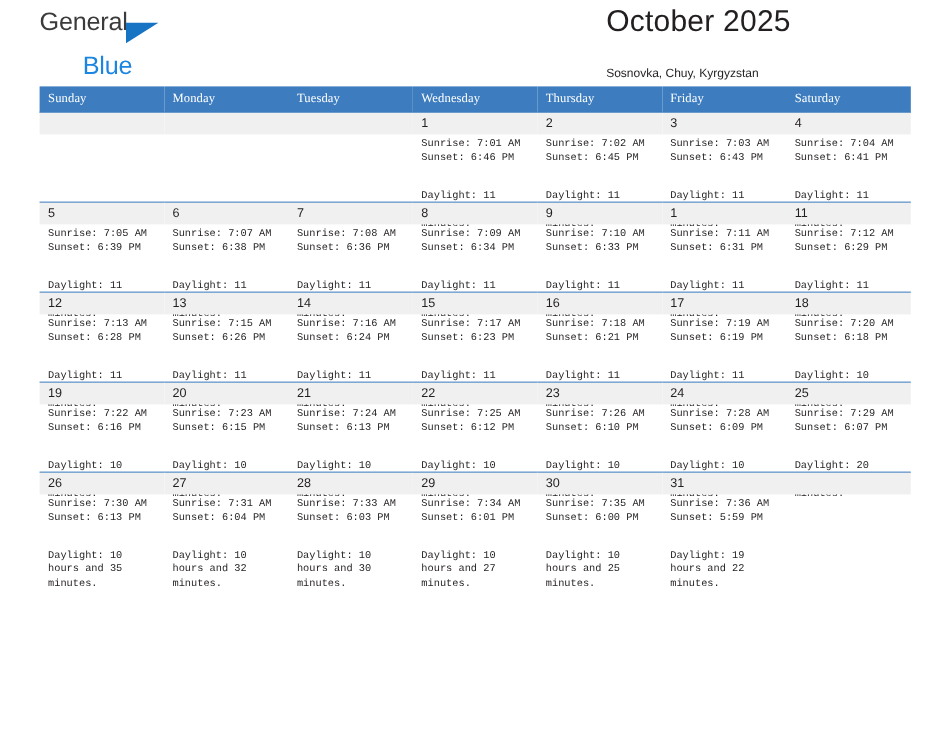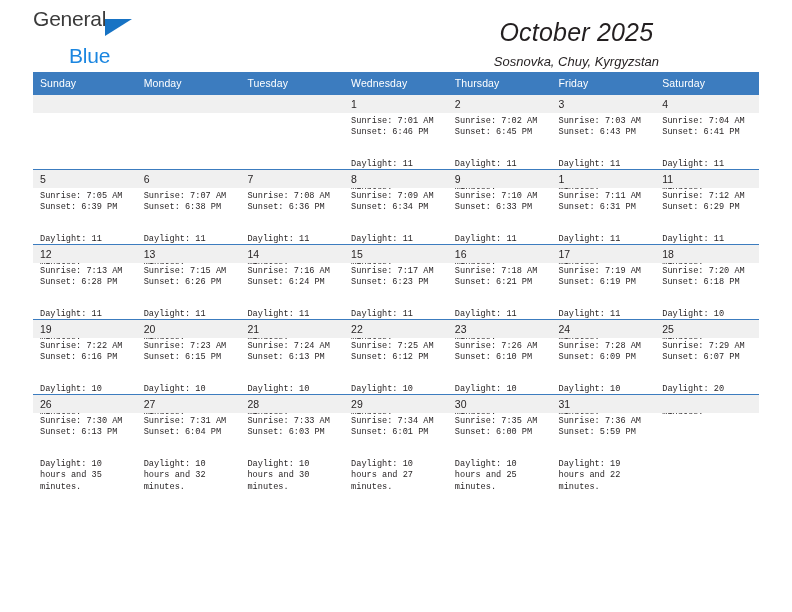--- a/index.html
+++ b/index.html
@@ -62,54 +62,54 @@
     left: 36px;
     top: 21px;
     font-size: 21px;
     letter-spacing: -0.2px;
     color: #1b86e0;
     font-family: "Liberation Sans", sans-serif;
     margin-top: 16px;
   }
 
   .titles {
-    text-align: center;
-    padding-top: 16px;
-    font-style: italic;
+    text-align: left;
+    padding-top: 2px;
   }
   .cal-title {
     font-size: 25px;
     font-weight: normal;
     color: #231f20;
     line-height: 32px;
     letter-spacing: 0.2px;
   }
   .cal-subtitle {
-    font-size: 13px;
+    font-size: 10px;
     color: #231f20;
     line-height: 20px;
-    margin-top: 4px;
+    margin-top: 18px;
   }
 
   
   .calendar {
     width: 726px;
     border-collapse: collapse;
     table-layout: fixed;
   }
 
   .calendar thead th {
     background: #3c7cbf;
     color: #ffffff;
     font-size: 10.5px;
     font-weight: normal;
     text-align: left;
     padding: 5px 0 5px 7px;
     height: 11px;
     letter-spacing: 0.1px;
+    font-family: Liberation Serif, serif;
   }
 
   .calendar td {
     width: 103.7px;
     vertical-align: top;
     padding: 0;
     border-top: 1px solid #3c7cbf;
     background: #ffffff;
     height: 74px;
   }

